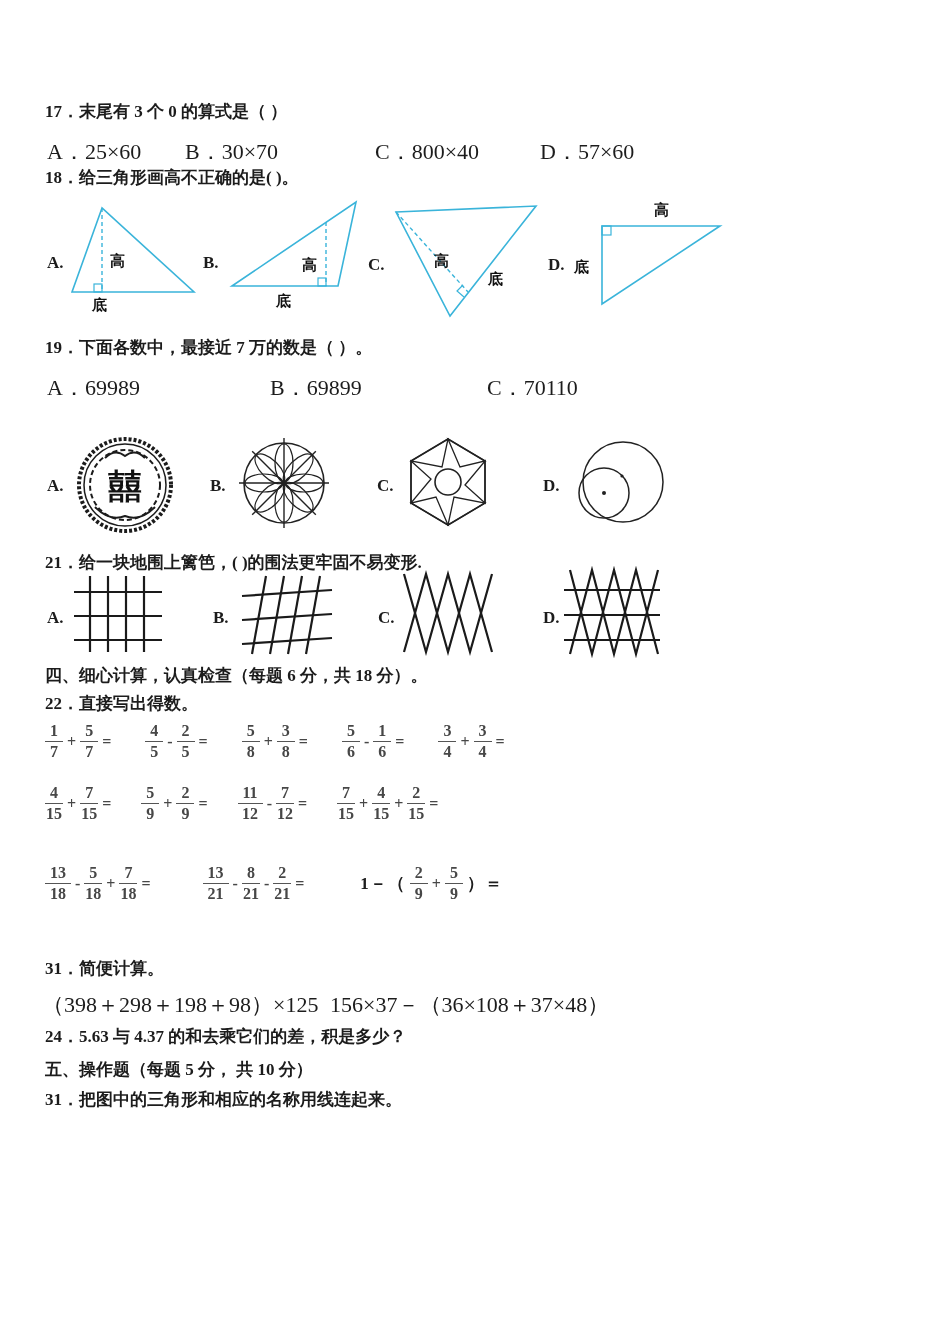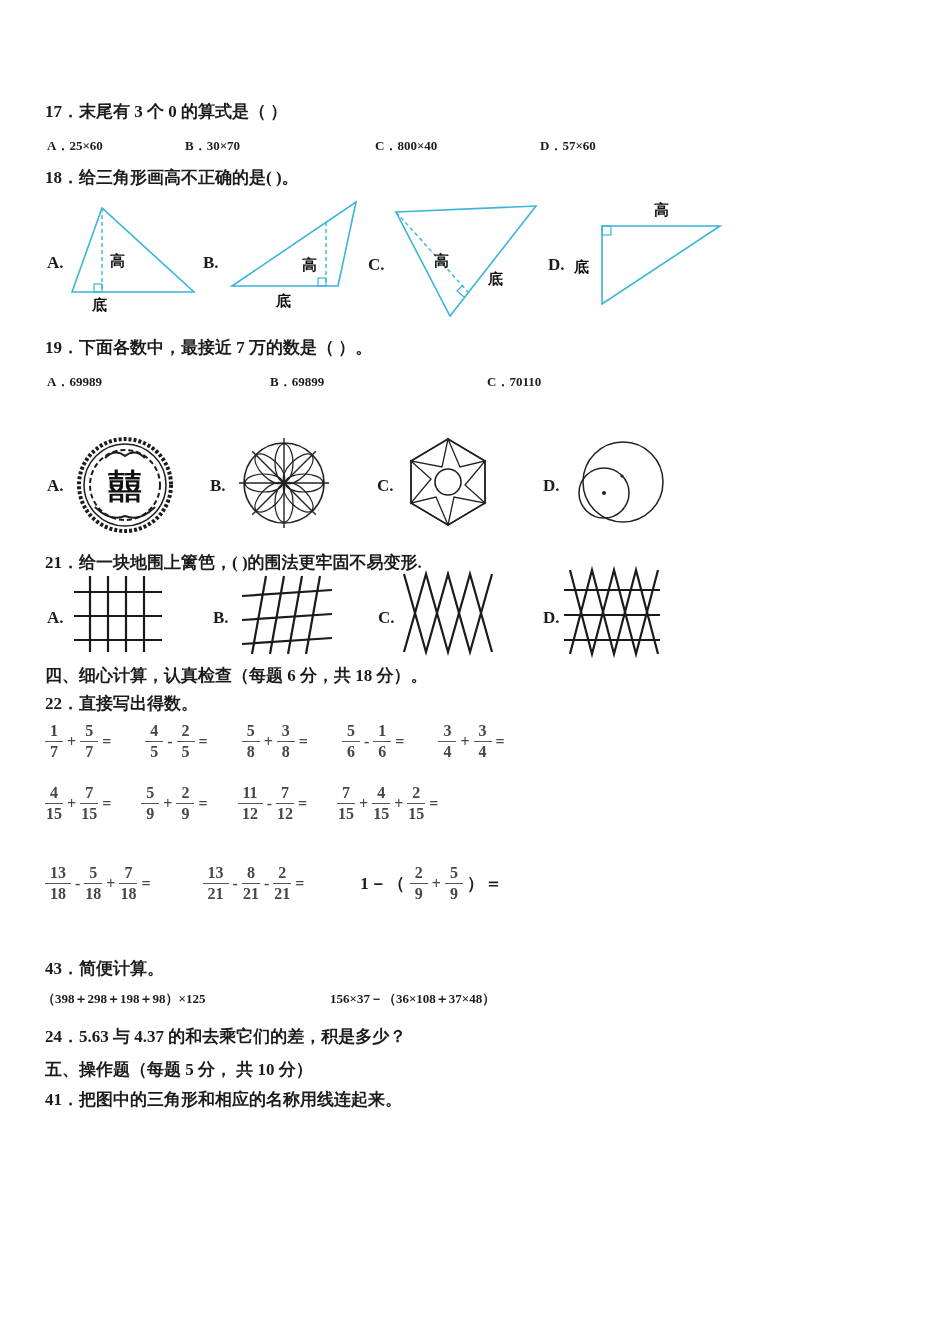--- a/index.html
+++ b/index.html
@@ -1,21 +1,21 @@
 <!DOCTYPE html>
 <html><head>
 <meta charset="utf-8">
 <style>
   html,body{margin:0;padding:0;background:#e8e8e8;}
   .page{
     position:relative;width:950px;height:1344px;margin:0 auto;background:#ffffff;
     overflow:hidden;font-family:"Liberation Serif","DejaVu Serif",serif;color:#1c1c1c;text-align:center;
   }
   .stem{position:absolute;left:45px;font-size:17px;font-weight:700;white-space:nowrap;}
-  .opt{position:absolute;font-size:13px;font-weight:700;white-space:nowrap;}
+  .opt{position:absolute;font-size:22px;font-weight:400;white-space:nowrap;}
   .figlabel{position:absolute;font-size:17px;font-weight:700;}
   .figwrap{position:absolute;}
   svg{display:block;}
   .svgtext{font-family:"Liberation Serif","DejaVu Serif",serif;font-size:15px;font-weight:700;fill:#111;}
   
   #q22-rows{position:absolute;left:45px;top:722px;width:860px;height:230px;}
   .frac-row{position:absolute;left:0;display:flex;align-items:center;}
   .frac-row.row1{top:0;column-gap:30px;}
   .frac-row.row2{top:62px;column-gap:26px;}
   .frac-row.row3{top:142px;column-gap:55px;gap:48px;}
@@ -364,22 +364,22 @@
           <span class="op">+</span>
           <span class="frac">
             <span class="num">5</span>
             <span class="den">9</span>
           </span>
           <span class="op b">）＝</span>
         </span>
       </div>
     </div>
 
-  <div class="stem" style="top:957px">43．简便计算。</div>
+  <div class="stem" style="top:957px">31．简便计算。</div>
   <div class="opt" style="left:42px;top:990px">（398＋298＋198＋98）×125</div>
   <div class="opt" style="left:330px;top:990px">156×37－（36×108＋37×48）</div>
 
   <div class="stem" style="top:1025px">24．5.63 与 4.37 的和去乘它们的差，积是多少？</div>
 
   <div class="stem" style="top:1058px">五、操作题（每题 5 分， 共 10 分）</div>
-  <div class="stem" style="top:1088px">41．把图中的三角形和相应的名称用线连起来。</div>
+  <div class="stem" style="top:1088px">31．把图中的三角形和相应的名称用线连起来。</div>
 
 </div>
 
 </body></html>

